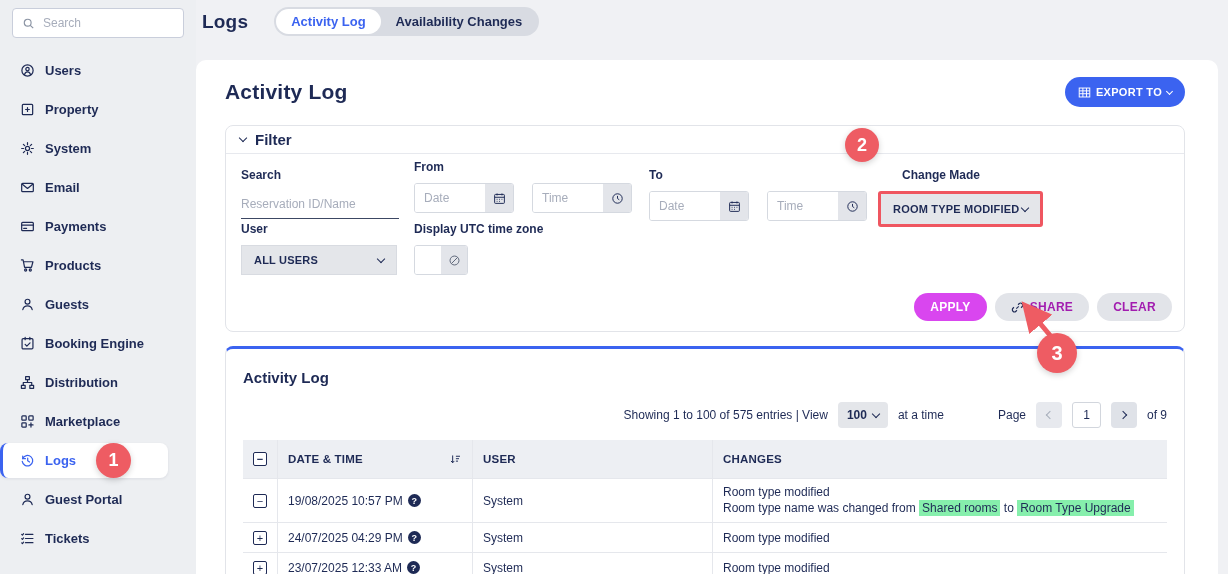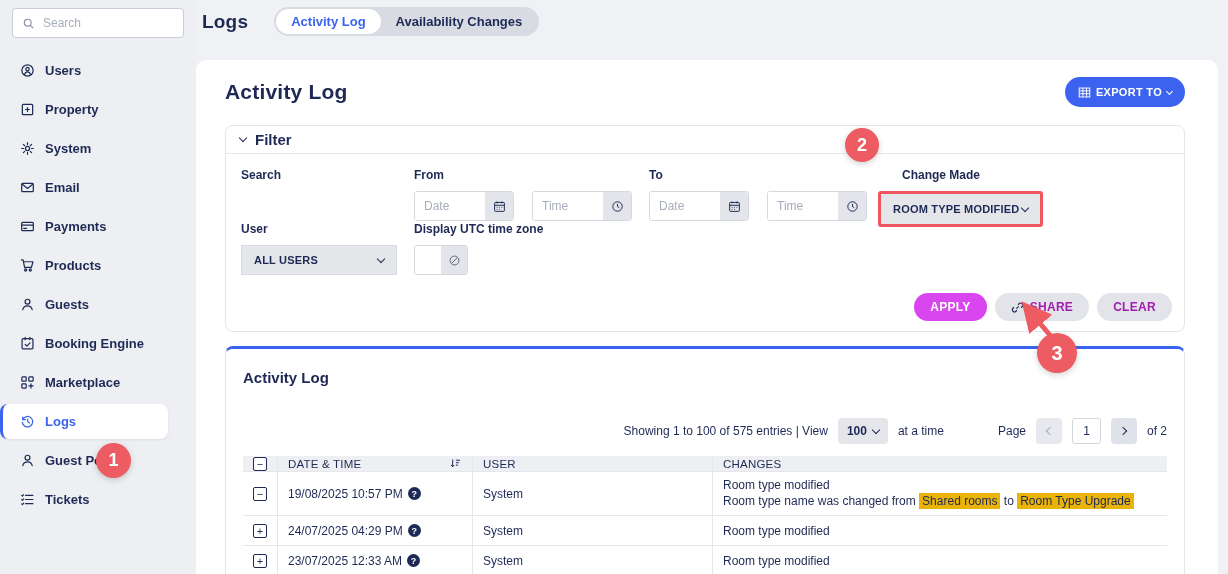--- a/index.html
+++ b/index.html
@@ -53,40 +53,40 @@
   .utc-ic svg{width:13px;height:13px;stroke:#5c6577;fill:none;stroke-width:1.2}
   .filter-actions{position:absolute;right:12px;top:139px;display:flex;gap:8px}
   .btn{height:28px;border-radius:14px;border:0;font-size:12px;font-weight:700;display:inline-flex;align-items:center;gap:6px;padding:0 16px;cursor:pointer;letter-spacing:.3px;font-family:inherit}
   .btn.primary{background:#d946ef;color:#fff}
   .btn.gray{background:#e2e4e9;color:#a21caf}
   .btn svg{width:13px;height:13px;stroke:#1e2a55;fill:none;stroke-width:1.4}
 
   
   .table-card{margin:14px 33px 0 29px;border:1px solid #e2e4e9;border-top:3px solid #3b63f0;border-radius:8px 8px 0 0;padding:0 17px;height:320px}
   .table-title{font-size:15px;font-weight:700;margin-top:20px}
-  .pag{display:flex;align-items:center;justify-content:flex-end;gap:10px;margin:32px 0 12px;font-size:12px}
+  .pag{display:flex;align-items:center;justify-content:flex-end;gap:10px;margin:16px 0 12px;font-size:12px}
   .pp-select{width:50px;height:26px;background:#e4e6ea;border-radius:4px;display:flex;align-items:center;justify-content:center;gap:6px;font-size:12px;font-weight:600;cursor:pointer}
   .pag .gap{width:34px}
   .pg-btn{width:26px;height:26px;border-radius:4px;background:#e7e9ee;display:grid;place-items:center;border:0;cursor:pointer}
   .pg-btn.next{background:#dfe2e8}
   .pg-btn.prev .chev{border-color:#a6adba}
   .pg-input{width:29px;height:26px;border:1px solid #d2d6dd;border-radius:3px;text-align:center;font-size:12px;color:#1e2a55;outline:0}
   .grid-table{display:grid;grid-template-columns:35px 195px 240px 1fr;font-size:12px}
   .cell{border-bottom:1px solid #e5e7ec;border-right:1px solid #e5e7ec;display:flex;align-items:center;padding:0 10px;background:#fff}
   .cell.last{border-right:0}
-  .hcell{background:#edeff3;font-weight:400;font-size:11.5px;height:16px;letter-spacing:.2px}
+  .hcell{background:#edeff3;font-weight:700;font-size:11.5px;height:39px;letter-spacing:.2px}
   .hcell.sortable{justify-content:space-between}
   .r1{height:44px}
   .r2{height:30px}
   .changes-cell{flex-direction:column;align-items:flex-start;justify-content:center;gap:1px;line-height:15px;padding:6px 10px}
   .exp{width:14px;height:14px;border:1.2px solid #1e2a55;border-radius:2px;display:grid;place-items:center;font-size:11px;line-height:10px;cursor:pointer;background:#fff;color:#1e2a55}
   .exp.minus::after{content:"−"}
   .qicon{display:inline-grid;place-items:center;width:13px;height:13px;border-radius:50%;background:#1e2a55;color:#fff;font-size:9px;font-weight:700;margin-left:5px;cursor:pointer}
   .qicon::after{content:"?"}
-  .hl{background:#eab308;padding:1px 3px}
+  .hl{background:#86efac;padding:1px 3px}
   .sort-icon{width:13px;height:13px;stroke:#1e2a55;fill:none;stroke-width:1.2;cursor:pointer}
 
   
   .chev{display:inline-block;width:6px;height:6px;border-right:1.7px solid #1e2a55;border-bottom:1.7px solid #1e2a55;transform:rotate(45deg);margin-top:-3px}
   .chev.left{transform:rotate(135deg);margin:0 0 0 2px}
   .chev.right{transform:rotate(-45deg);margin:0 2px 0 0}
   .chev.white{border-color:#fff;width:5px;height:5px;margin-top:-2px}
 
   
   .ann-badge{position:absolute;border-radius:50%;background:#ee5c63;color:#fff;font-weight:700;display:grid;place-items:center;box-shadow:0 2px 6px rgba(0,0,0,.18);z-index:50}
@@ -160,20 +160,29 @@
     </div>
     <div class="nav-item">
       <svg viewBox="0 0 16 16">
           <rect x="2.2" y="2.8" width="11.6" height="11" rx="1.2"></rect>
           <path d="M5.5 1.5v2.5M10.5 1.5v2.5M5.5 9l1.8 1.8 3.4-3.4"></path>
         </svg>
       <span>Booking Engine</span>
     </div>
     <div class="nav-item">
       <svg viewBox="0 0 16 16">
+          <rect x="6" y="1.8" width="4" height="3.2"></rect>
+          <rect x="1.5" y="11" width="4" height="3.2"></rect>
+          <rect x="10.5" y="11" width="4" height="3.2"></rect>
+          <path d="M8 5v3M3.5 11V8h9v3"></path>
+        </svg>
+      <span>Distribution</span>
+    </div>
+    <div class="nav-item">
+      <svg viewBox="0 0 16 16">
           <rect x="2" y="2" width="4.6" height="4.6" rx=".8"></rect>
           <rect x="9.4" y="2" width="4.6" height="4.6" rx=".8"></rect>
           <rect x="2" y="9.4" width="4.6" height="4.6" rx=".8"></rect>
           <path d="M11.7 9.5v4.4M9.5 11.7h4.4"></path>
         </svg>
       <span>Marketplace</span>
     </div>
     <div class="nav-item active">
       <svg viewBox="0 0 16 16">
           <path d="M2.8 6A5.6 5.6 0 1 1 2.4 9"></path>
@@ -220,22 +229,23 @@
   </div>
 
   <div class="filter-card">
     <div class="filter-head">
       <i class="chev"></i>
       <span>Filter</span>
     </div>
     <div class="filter-body">
       <div class="fgroup" style="left:15px;top:14px">
         <span class="flabel">Search</span>
-      </div>
-      <div class="fgroup" style="left:188px;top:14px">
+        <input class="search-underline" type="text" placeholder="Reservation ID/Name" style="">
+      </div>
+      <div class="fgroup" style="left:188px;top:6px">
         <span class="flabel">From</span>
         <div class="dt-row">
           <div class="inp">
             <input type="text" placeholder="Date" style="">
             <span class="ic">
                 <svg viewBox="0 0 16 16">
                   <rect x="2" y="3" width="12" height="11" rx="1"></rect>
                   <path d="M2 6.5h12M5 1.8v2.4M11 1.8v2.4M4.5 9h1M7.5 9h1M10.5 9h1M4.5 11.5h1M7.5 11.5h1"></path>
                 </svg>
               </span>
@@ -328,21 +338,21 @@
       <span>at a time</span>
       <span class="gap"></span>
       <span>Page</span>
       <button class="pg-btn prev">
           <i class="chev left"></i>
         </button>
       <input class="pg-input" type="text" value="1" style="">
       <button class="pg-btn next">
           <i class="chev right"></i>
         </button>
-      <span>of 2</span>
+      <span>of 9</span>
     </div>
 
     <div class="grid-table">
 
       <div class="cell hcell">
           <span class="exp minus"></span>
         </div>
       <div class="cell hcell sortable">
         <span>DATE &amp; TIME</span>
         <svg class="sort-icon" viewBox="0 0 16 16">

